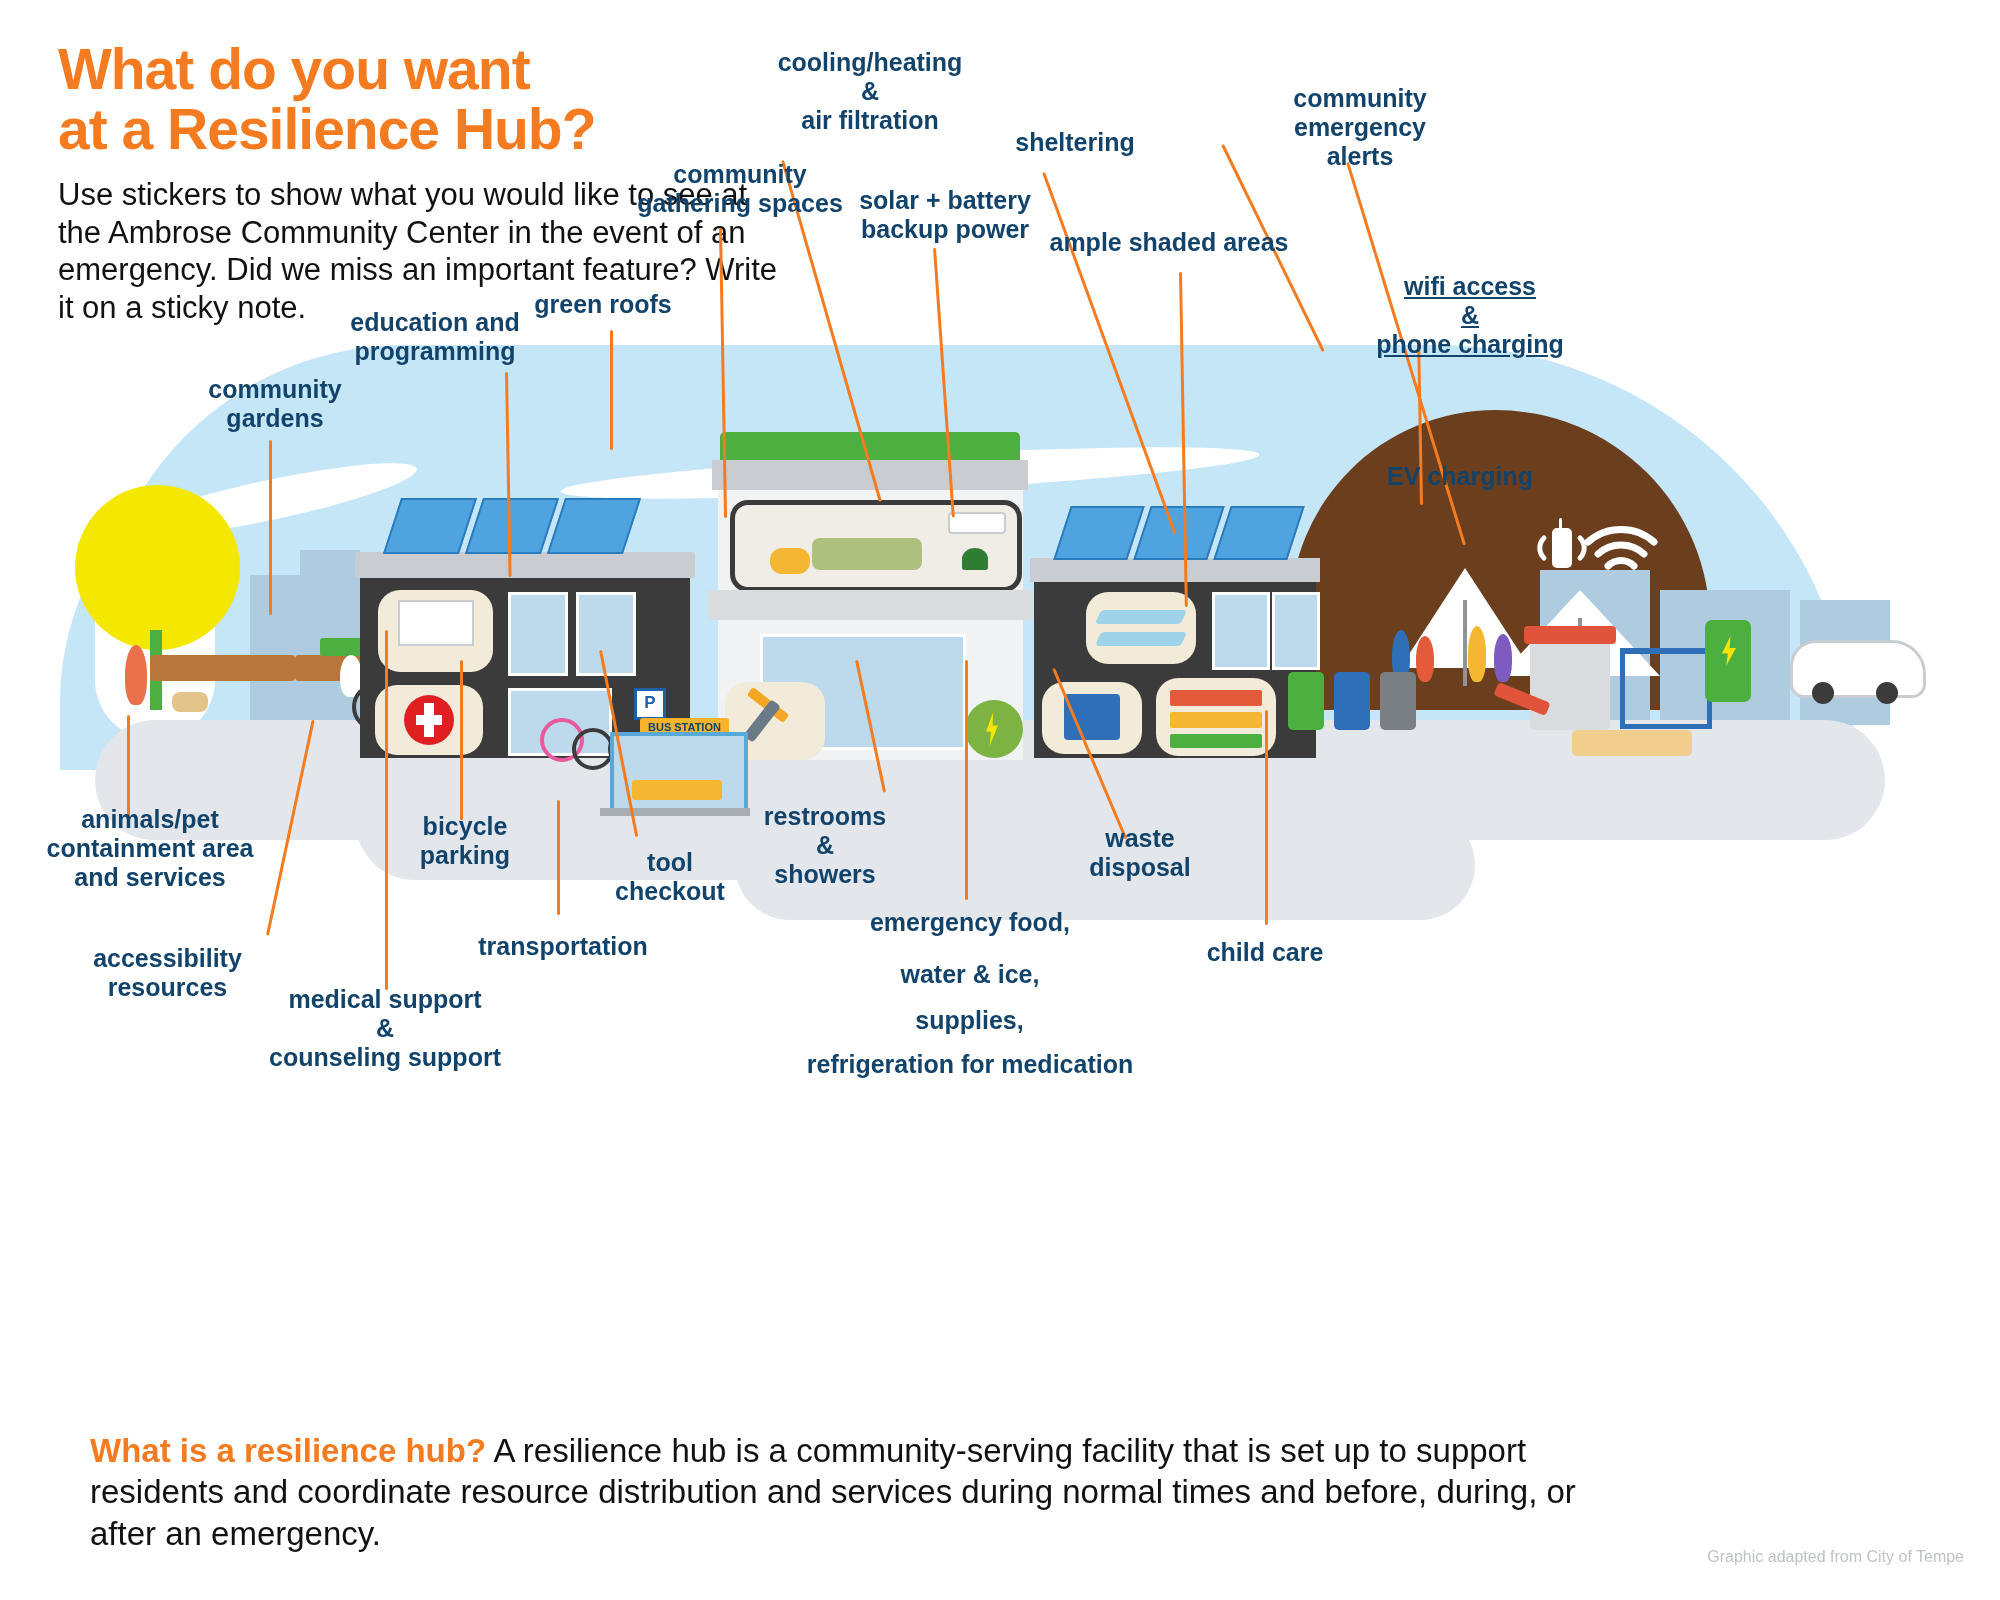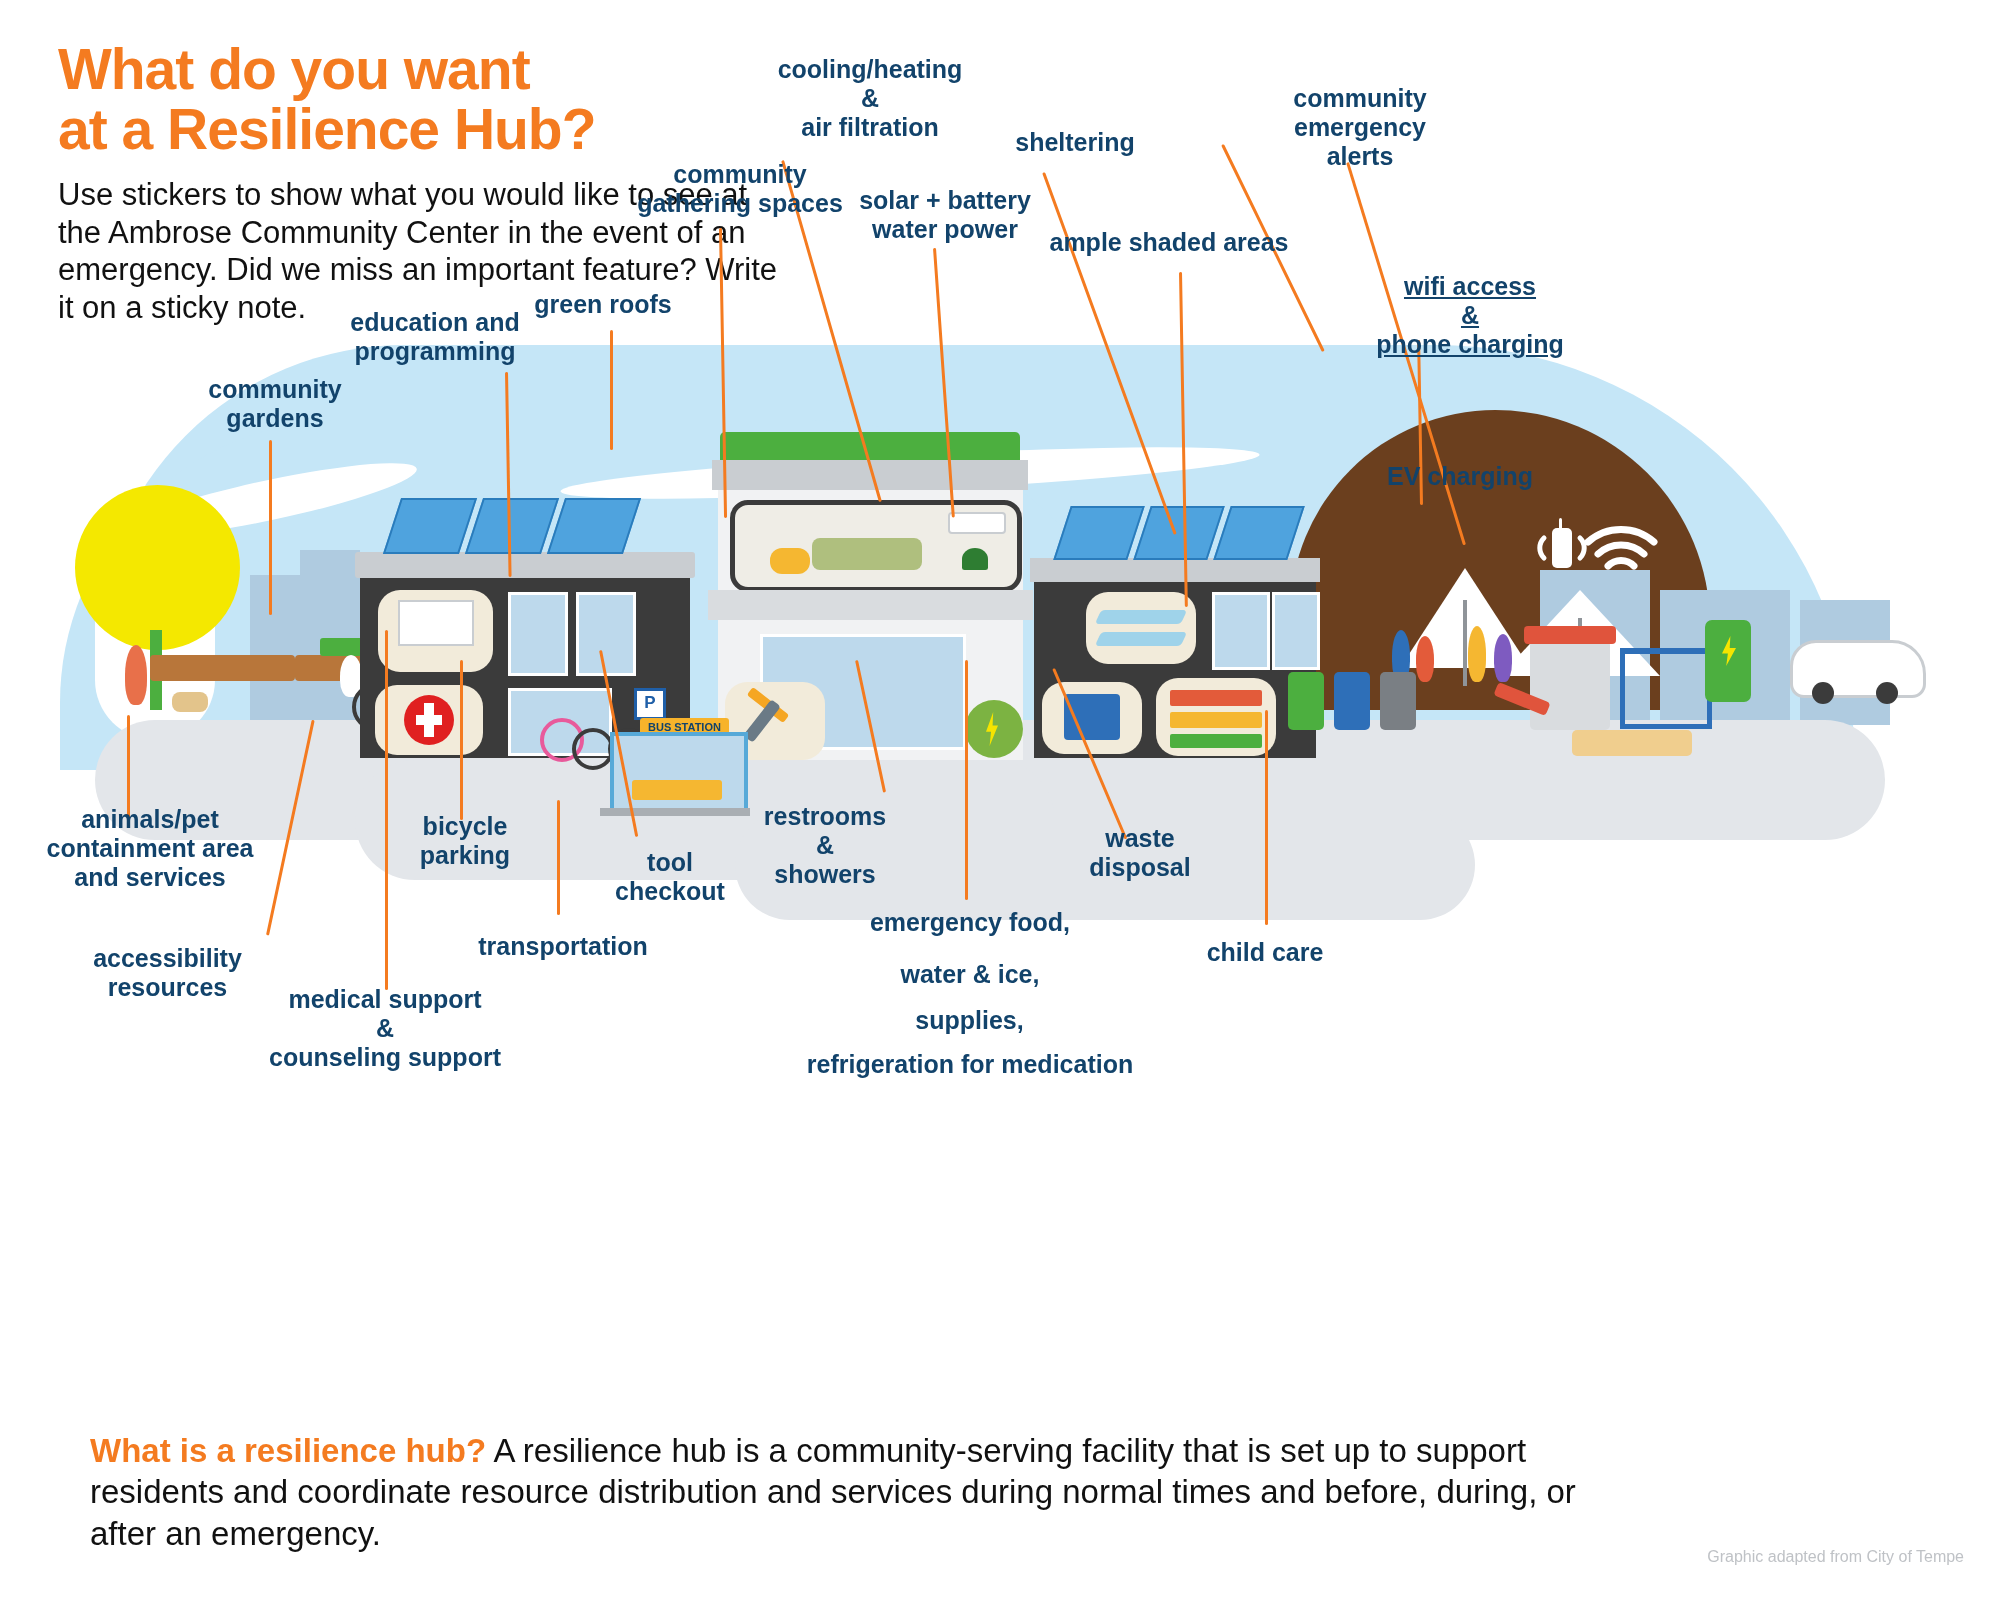--- a/index.html
+++ b/index.html
@@ -259,25 +259,25 @@
   <div class="leader" style="left:1055px;top:668px;width:185px;transform:rotate(67deg);"></div>
   <div class="leader" style="left:1268px;top:710px;width:215px;transform:rotate(90deg);"></div>
 
   <div class="lbl" style="left:150px;top:375px;width:250px;">community
 gardens</div>
   <div class="lbl" style="left:290px;top:308px;width:290px;">education and
 programming</div>
   <div class="lbl" style="left:478px;top:290px;width:250px;text-align:center;">green roofs</div>
   <div class="lbl" style="left:590px;top:160px;width:300px;">community
 gathering spaces</div>
-  <div class="lbl" style="left:710px;top:55px;width:320px;">cooling/heating
+  <div class="lbl" style="left:710px;top:48px;width:320px;">cooling/heating
 &amp;
 air filtration</div>
   <div class="lbl" style="left:810px;top:186px;width:270px;">solar + battery
-water power</div>
+backup power</div>
   <div class="lbl" style="left:940px;top:128px;width:270px;">sheltering</div>
   <div class="lbl" style="left:994px;top:228px;width:350px;">ample shaded areas</div>
   <div class="lbl" style="left:1230px;top:84px;width:260px;">community
 emergency
 alerts</div>
   <div class="lbl" style="left:1300px;top:272px;width:340px;text-decoration:underline;">wifi access
 &amp;
 phone charging</div>
   <div class="lbl" style="left:1330px;top:462px;width:260px;">EV charging</div>
 

